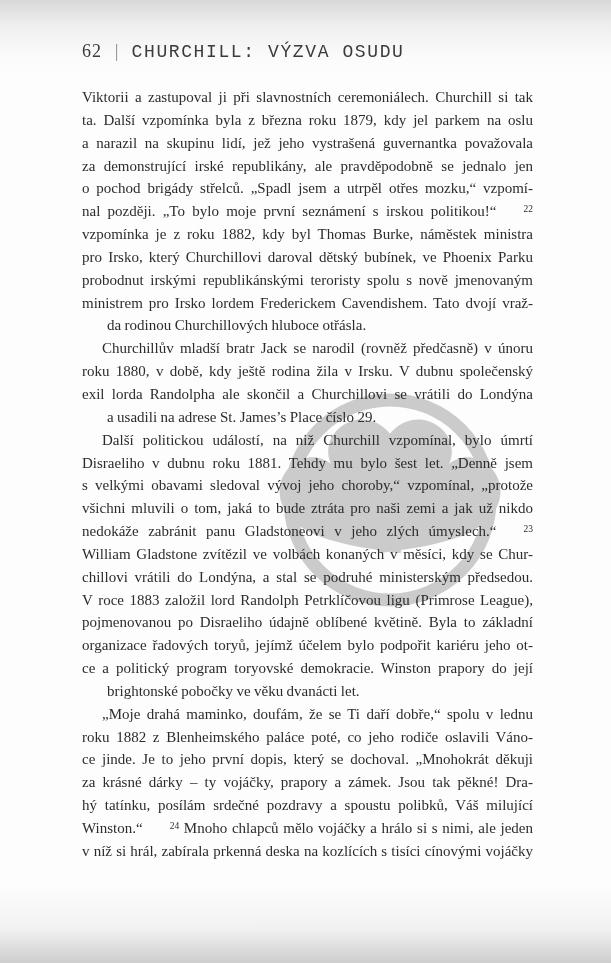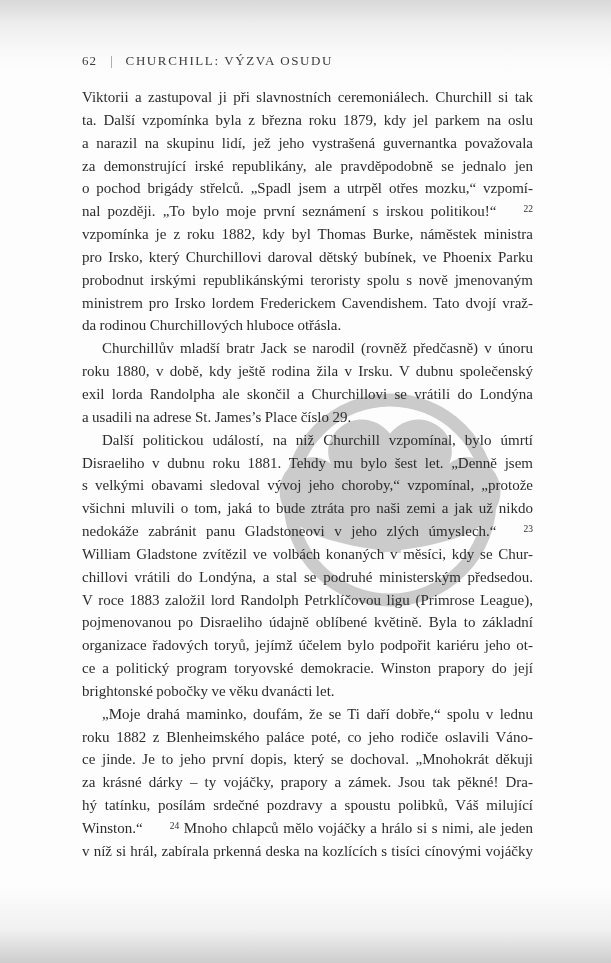--- a/index.html
+++ b/index.html
@@ -13,32 +13,31 @@
     width: 611px; height: 963px;
     background: linear-gradient(180deg,
       #d8d8d8 0%, #eeeeee 2.5%, #fbfbfb 6%,
       #fdfdfd 8%, #fdfdfd 92%,
       #f1f1f1 96.5%, #cdcdcd 100%);
   }
   .running-header {
     position: absolute;
     left: 82px; top: 41px;
     display: flex; align-items: flex-end;
-    font-size: 13px;
+    font-size: 18px;
     color: #3b3b3b;
-    margin-top: 12px;
   }
   .running-header .page-num { letter-spacing: 1px; }
   .running-header .sep {
     margin: 0 13px;
     color: #555;
     font-weight: 400;
     transform: scaleX(0.7);
   }
-  .running-header .book-title { letter-spacing: 1.6px; }
+  .running-header .book-title { letter-spacing: 1.6px; font-family: Liberation Mono, monospace; }
   .watermark {
     position: absolute;
     left: 278px; top: 388px;
     z-index: 0;
     opacity: 0.92;
   }
   .body-text {
     position: absolute;
     left: 82px; top: 86px;
     width: 451px;
@@ -48,21 +47,21 @@
     word-spacing: -0.3px;
   }
   .line {
     line-height: 22.85px;
     height: 22.85px;
     text-align: justify;
     text-align-last: justify;
     white-space: normal;
     overflow: hidden;
   }
-  .line.para-end { text-align-last: left; }
+  .line.para-end { text-align-last: left; margin-left: 25px; }
   .line.indent { text-indent: 20px; }
   .line sup {
     font-size: 9.5px;
     line-height: 0;
     position: relative;
     top: -0.45em;
     vertical-align: baseline;
     padding-left: 27px;
   }
 </style>

